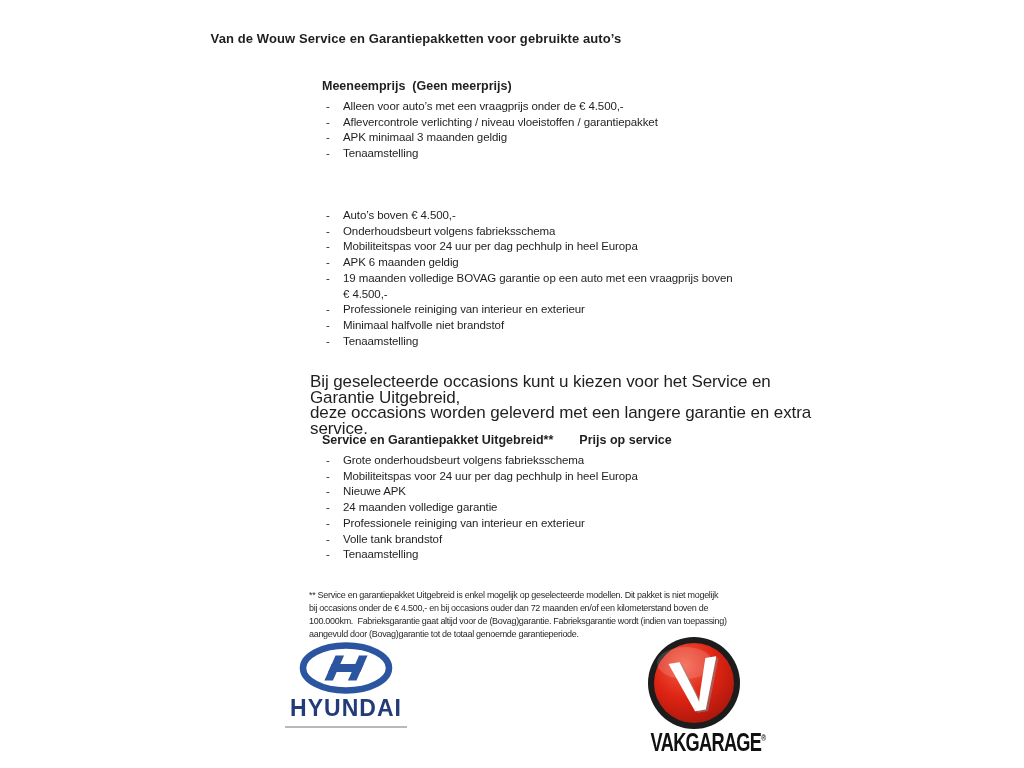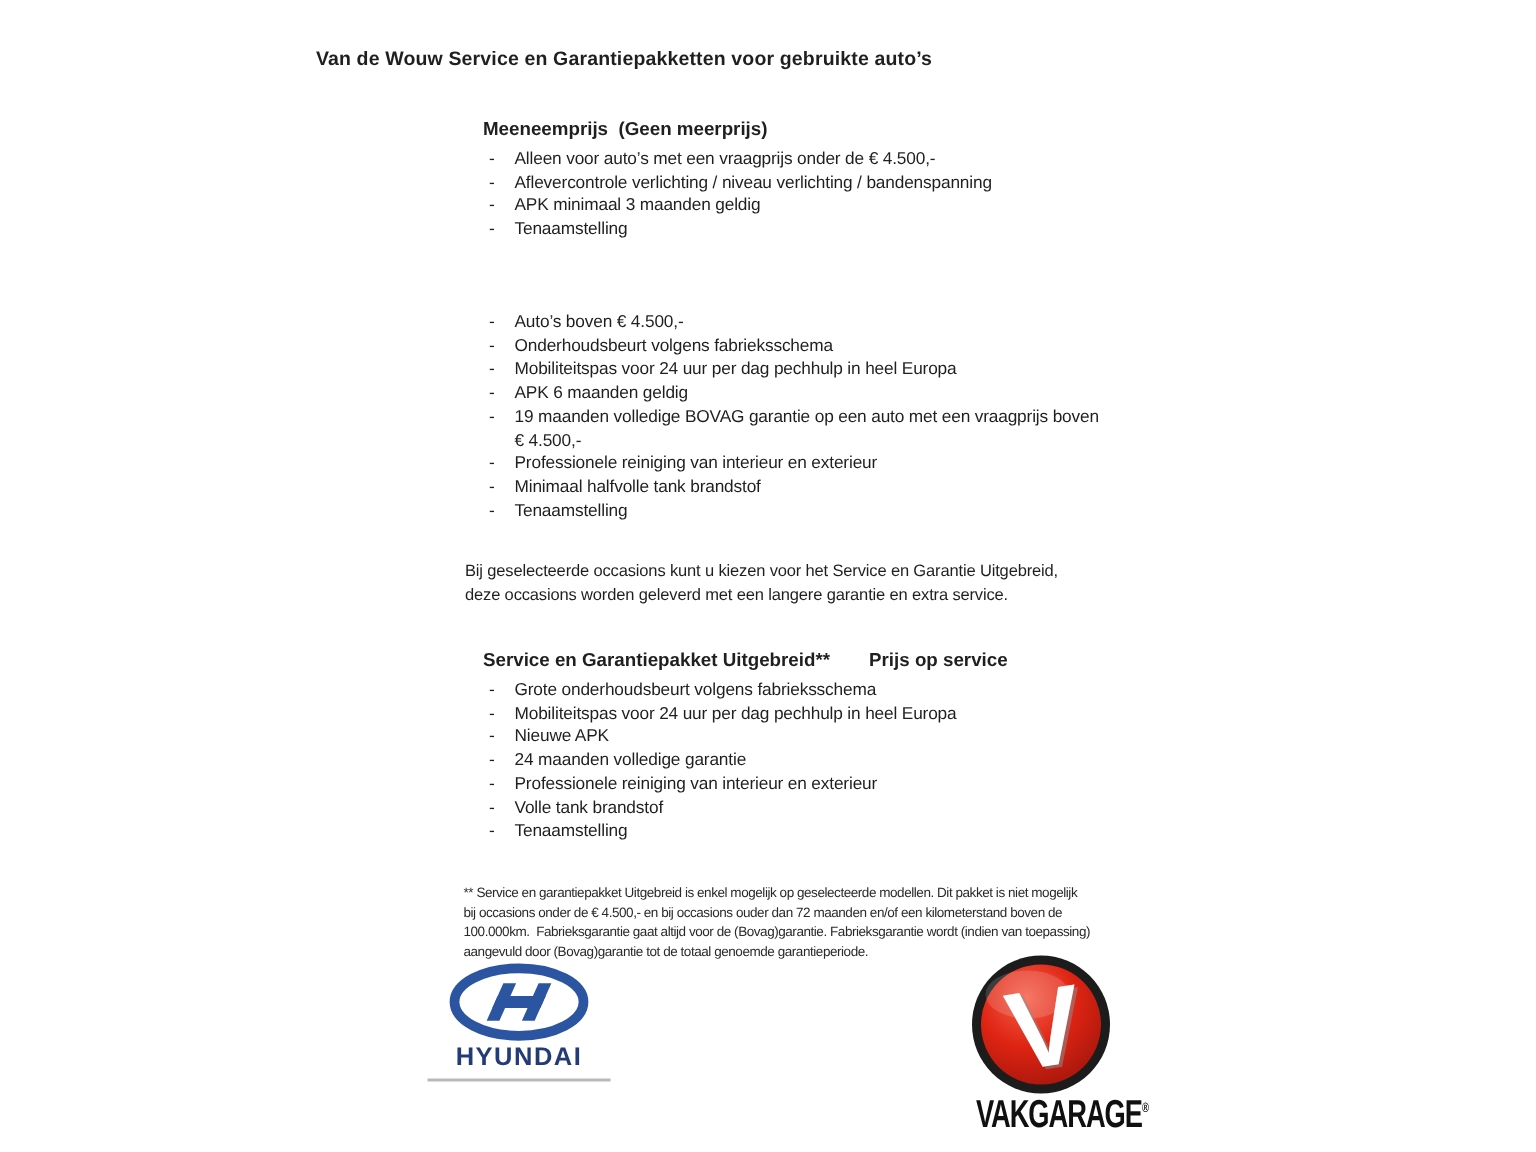--- a/index.html
+++ b/index.html
@@ -19,33 +19,33 @@
   #h3 { top:433px; display:flex; gap:26px; }
   .bullet-list { position:absolute; left:326px; display:flex; flex-direction:column; }
   #list1 { top:99px; }
   #list2 { top:208px; }
   #list3 { top:453px; }
   .bullet-row { display:flex; font-size:11.5px; line-height:15.7px; letter-spacing:-0.1px; }
   .dash { width:17px; flex:none; }
   .btext { max-width:392px; }
   .paragraph {
     position:absolute; left:310px; top:374px;
-    font-size:11px; line-height:15.7px; letter-spacing:-0.1px;
+    font-size:17px; line-height:15.7px; letter-spacing:-0.1px;
   }
   .paragraph .line { white-space:pre-wrap; }
   .footnote {
     position:absolute; left:309px; top:589px;
     font-size:9px; line-height:13px; letter-spacing:-0.3px; color:#2a2a2a;
   }
   .footnote .line { white-space:pre; }
 
   
   .hyundai { position:absolute; left:285px; top:642px; width:122px; text-align:center; }
   .hy-mark { display:block; margin:0 auto; }
-  .hy-word { font-size:17px; font-weight:bold; letter-spacing:1px; color:#233c77; margin-top:1px; white-space:nowrap; }
+  .hy-word { font-size:23px; font-weight:bold; letter-spacing:1px; color:#233c77; margin-top:1px; white-space:nowrap; }
   .hy-line { height:2px; background:#b7babc; margin:4px 0 2px 0; }
   .hy-service { font-size:24px; font-weight:bold; letter-spacing:1px; color:#8f9396; }
 
   
   .wouw { position:absolute; left:443px; top:662px; width:164px; height:72px; }
   .wouw-top { position:absolute; left:5px; top:4px; font-size:9px; font-weight:bold; letter-spacing:1.2px; color:#252c4e; white-space:nowrap; }
   .wouw-car { position:absolute; left:32px; top:0; }
   .wouw-word {
     position:absolute; left:0px; top:16px; font-size:44px; font-weight:bold; letter-spacing:1px;
     color:#252c4e; transform:scaleY(1.18); transform-origin:top left; white-space:nowrap;
@@ -68,21 +68,21 @@
   <div class="title">Van de Wouw Service en Garantiepakketten voor gebruikte auto’s</div>
 
   <div class="sec-heading" id="h1">Meeneemprijs  (Geen meerprijs)</div>
   <div class="bullet-list" id="list1">
       <div class="bullet-row">
         <span class="dash">-</span>
         <span class="btext">Alleen voor auto’s met een vraagprijs onder de € 4.500,-</span>
       </div>
       <div class="bullet-row">
         <span class="dash">-</span>
-        <span class="btext">Aflevercontrole verlichting / niveau verlichting / bandenspanning</span>
+        <span class="btext">Aflevercontrole verlichting / niveau vloeistoffen / garantiepakket</span>
       </div>
       <div class="bullet-row">
         <span class="dash">-</span>
         <span class="btext">APK minimaal 3 maanden geldig</span>
       </div>
       <div class="bullet-row">
         <span class="dash">-</span>
         <span class="btext">Tenaamstelling</span>
       </div>
     </div>
@@ -107,21 +107,21 @@
       <div class="bullet-row">
         <span class="dash">-</span>
         <span class="btext">19 maanden volledige BOVAG garantie op een auto met een vraagprijs boven € 4.500,-</span>
       </div>
       <div class="bullet-row">
         <span class="dash">-</span>
         <span class="btext">Professionele reiniging van interieur en exterieur</span>
       </div>
       <div class="bullet-row">
         <span class="dash">-</span>
-        <span class="btext">Minimaal halfvolle tank brandstof</span>
+        <span class="btext">Minimaal halfvolle niet brandstof</span>
       </div>
       <div class="bullet-row">
         <span class="dash">-</span>
         <span class="btext">Tenaamstelling</span>
       </div>
     </div>
 
   <div class="paragraph">
       <div class="line">Bij geselecteerde occasions kunt u kiezen voor het Service en Garantie Uitgebreid,</div>
       <div class="line">deze occasions worden geleverd met een langere garantie en extra service.</div>

